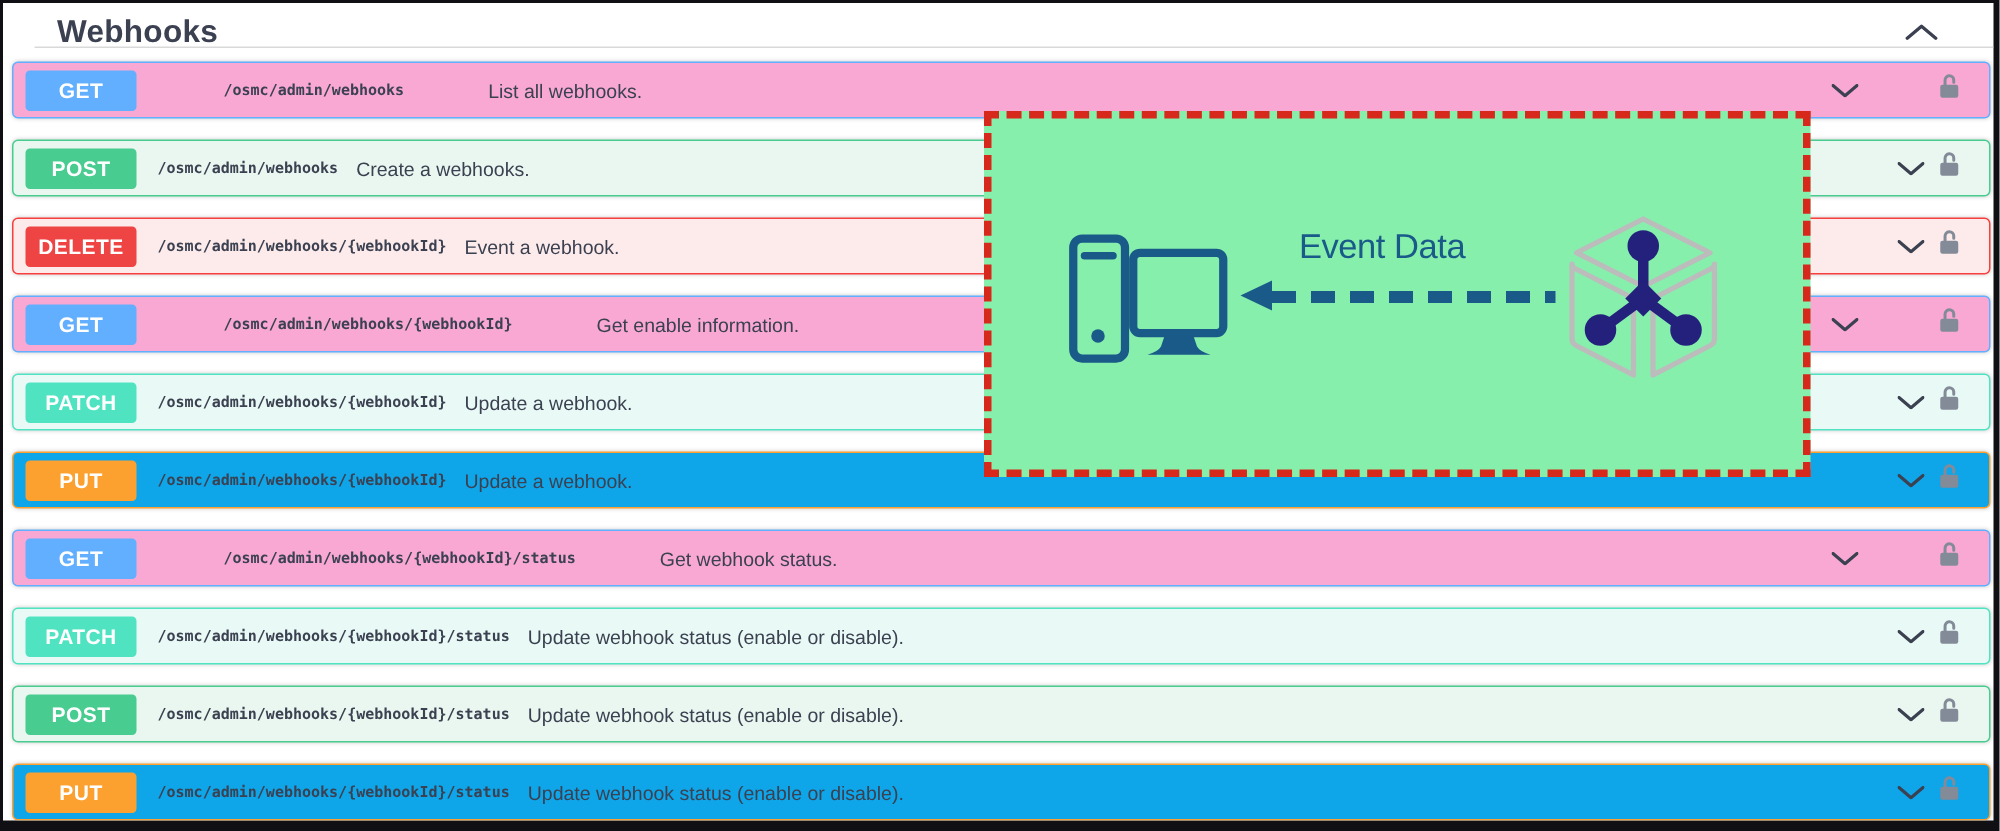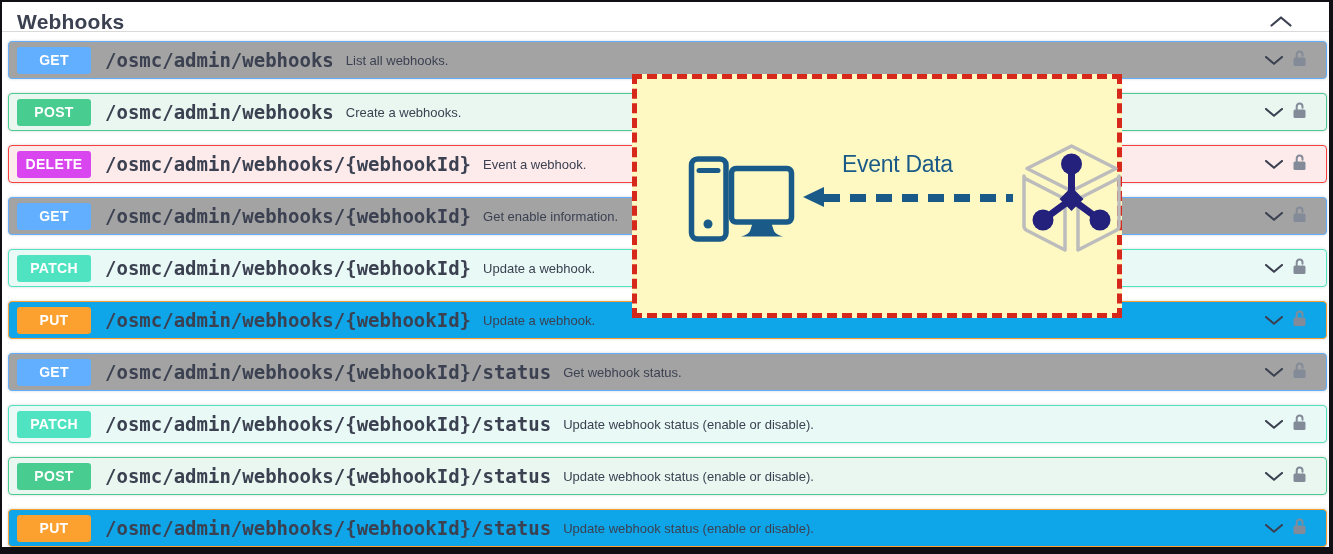--- a/index.html
+++ b/index.html
@@ -17,75 +17,76 @@
     border-bottom-width: 7px;
     overflow: hidden;
   }
   
   .tag-header {
     height: 30px;
     display: flex; align-items: center; justify-content: space-between;
     padding: 12px 37px 2px 15px;
     border-bottom: 1px solid #d9d9d9;
     cursor: pointer;
+    margin-left: 21px;
   }
   .tag-title {
     font-size: 21px; font-weight: bold; color: #3b4151;
     letter-spacing: 0.2px;
   }
   .chev-up svg, .chev svg { display: block; }
   
   .opblocks { padding-top: 9px; }
   .opblock {
     height: 38px;
     margin: 0 2px 14px 6px;
     border: 1px solid;
     border-radius: 4px;
     box-shadow: 0 0 3px rgba(0,0,0,.18);
     display: flex; align-items: center;
     padding: 0 19px 0 8px;
     cursor: pointer;
   }
-  .m-get    { background: #a3a3a3; border-color: #61affe; }
+  .m-get    { background: #f9a8d4; border-color: #61affe; gap: 44px; }
   .m-post   { background: #e9f7f0; border-color: #49cc90; }
   .m-delete { background: #fdebeb; border-color: #f93e3e; }
   .m-patch  { background: #e9faf6; border-color: #50e3c2; }
   .m-put    { background: #0ea5e9; border-color: #fca130; }
   .badge {
     width: 74px; height: 27px; flex: 0 0 74px;
     border-radius: 3px;
     display: flex; align-items: center; justify-content: center;
     color: #ffffff; font-size: 14px; font-weight: bold;
     letter-spacing: 0.3px;
   }
   .m-get .badge    { background: #61affe; }
   .m-post .badge   { background: #49cc90; }
-  .m-delete .badge { background: #d946ef; }
+  .m-delete .badge { background: #ef4444; }
   .m-patch .badge  { background: #50e3c2; }
   .m-put .badge    { background: #fca130; }
   .path {
     margin-left: 14px;
     font-family: "DejaVu Sans Mono", monospace;
-    font-weight: bold; font-size: 19px; color: #3b4151;
+    font-weight: bold; font-size: 10px; color: #3b4151;
     white-space: nowrap;
   }
   .desc {
     margin-left: 12px;
     font-size: 13px; color: #3b4151;
     white-space: nowrap;
   }
   .spacer { flex: 1; }
   .chev { margin-right: 9px; }
   .lock { width: 15px; }
   
   .overlay {
     position: absolute;
-    left: 630px; top: 72px;
-    width: 490px; height: 244px;
-    background: #fef9c3;
+    left: 654px; top: 72px;
+    width: 551px; height: 244px;
+    background: #86efac;
     border: 5px dashed #d7291b;
     z-index: 5;
   }
   .computer-icon { position: absolute; left: 51px; top: 76px; }
   .evt-label {
     position: absolute; left: 205px; top: 72px;
     font-size: 23px; letter-spacing: -0.3px;
     color: #1a5a88;
     white-space: nowrap;
   }

